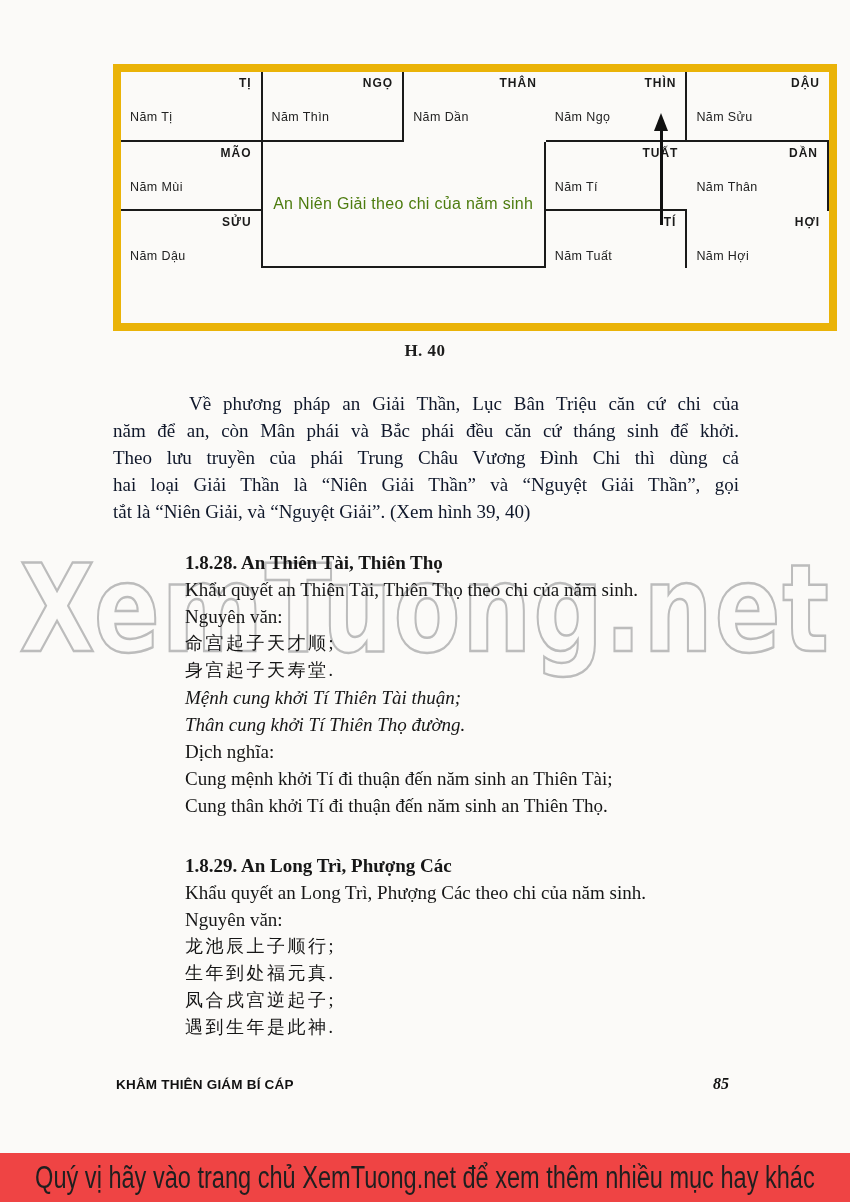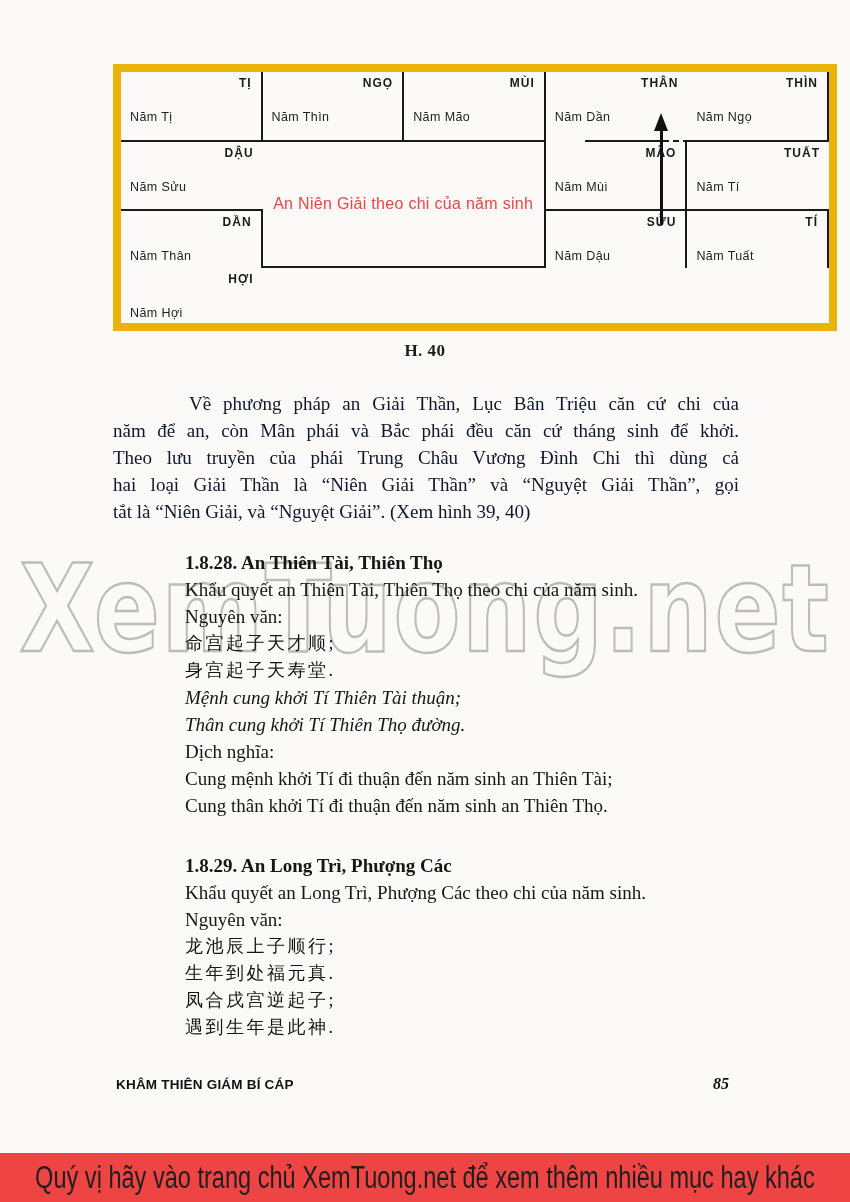--- a/index.html
+++ b/index.html
@@ -55,21 +55,21 @@
   .yr {
     position: absolute; top: 38px; left: 9px;
     font-size: 12.5px; letter-spacing: 0.4px; color: #222;
   }
   .center-cell {
     grid-column: 2 / 4; grid-row: 2 / 4;
     display: flex; align-items: center; justify-content: center;
     border-right: 2px solid #1a1a1a;
     border-bottom: 2px solid #1a1a1a;
     font-family: "Liberation Sans", sans-serif;
-    font-size: 16px; color: #ef4444; letter-spacing: 0.3px;
+    font-size: 16px; color: #4d7c0f; letter-spacing: 0.3px;
     text-align: center;
   }
   
   .seg { position: absolute; height: 0; }
   .seg.solid { left: 464px; top: 68px; width: 78px; border-top: 2px solid #1a1a1a; }
   .seg.dashed { left: 542px; top: 68px; width: 76px; border-top: 2px dashed #1a1a1a; }
   
   .arrow-line {
     position: absolute; left: 539px; top: 58px;
     width: 2.5px; height: 95px; background: #111;
@@ -143,24 +143,20 @@
 <div class="content">
 
   <div class="chart">
     <div class="cell">
       <span class="br">TỊ</span>
       <span class="yr">Năm Tị</span>
     </div>
     <div class="cell">
       <span class="br">NGỌ</span>
       <span class="yr">Năm Thìn</span>
-    </div>
-    <div class="cell">
-      <span class="br">MÙI</span>
-      <span class="yr">Năm Mão</span>
     </div>
     <div class="cell no-r no-b">
       <span class="br">THÂN</span>
       <span class="yr">Năm Dần</span>
     </div>
 
     <div class="cell">
       <span class="br">THÌN</span>
       <span class="yr">Năm Ngọ</span>
     </div>

